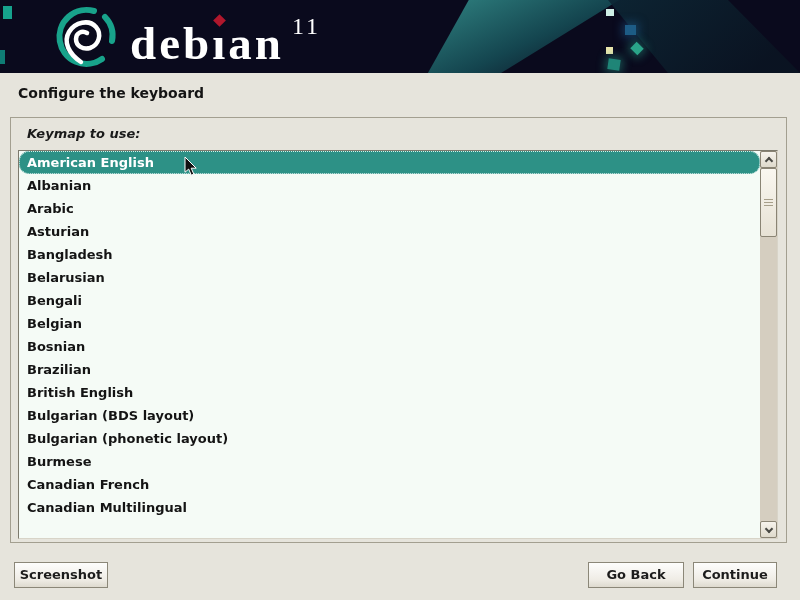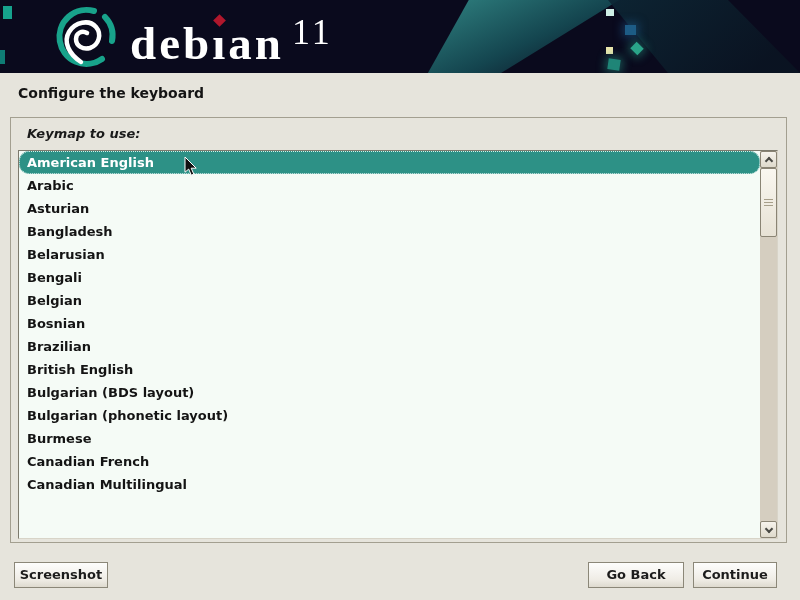--- a/index.html
+++ b/index.html
@@ -28,21 +28,21 @@
   .swirl-svg { position:absolute; left:44px; top:5px; }
   .brand { position:absolute; left:130px; top:20px; color:#fff;
            font-family:"Liberation Serif","DejaVu Serif",serif; font-weight:bold;
            font-size:47px; line-height:1; letter-spacing:3px; }
   .dot-cover { position:absolute; left:81px; top:1px; width:16px; height:15px;
                background:var(--banner-bg,#0a0a1d); }
   .red-diamond { position:absolute; left:85px; top:-4px; width:9px; height:9px;
                  background:var(--logo-red,#b0172c); transform:rotate(45deg); }
   .version { position:absolute; left:292px; top:14px; color:#fff;
              font-family:"Liberation Serif","DejaVu Serif",serif; font-weight:normal;
-             font-size:36px; line-height:1; letter-spacing:3px; }
+             font-size:24px; line-height:1; letter-spacing:3px; }
 
   
   .page-title { position:absolute; left:18px; top:85px; font-size:14px; font-weight:bold; color:#141414; }
 
   .frame { position:absolute; left:10px; top:117px; width:777px; height:426px;
            border:1px solid #a39f90; }
   .frame-label { position:absolute; left:16px; top:8px; font-size:13px; font-style:italic; color:#1a1a1a;font-weight:bold; }
 
   .listbox { position:absolute; left:18px; top:150px; width:760px; height:389px;
              background:#f5fbf6; border:1px solid;
@@ -110,20 +110,21 @@
 
 <div class="page-title">Configure the keyboard</div>
 
 <div class="frame">
   <div class="frame-label">Keymap to use:</div>
 </div>
 
 <div class="listbox">
   <div class="rows">
       <div class="row selected">American English</div>
+      <div class="row">Albanian</div>
       <div class="row">Arabic</div>
       <div class="row">Asturian</div>
       <div class="row">Bangladesh</div>
       <div class="row">Belarusian</div>
       <div class="row">Bengali</div>
       <div class="row">Belgian</div>
       <div class="row">Bosnian</div>
       <div class="row">Brazilian</div>
       <div class="row">British English</div>
       <div class="row">Bulgarian (BDS layout)</div>

